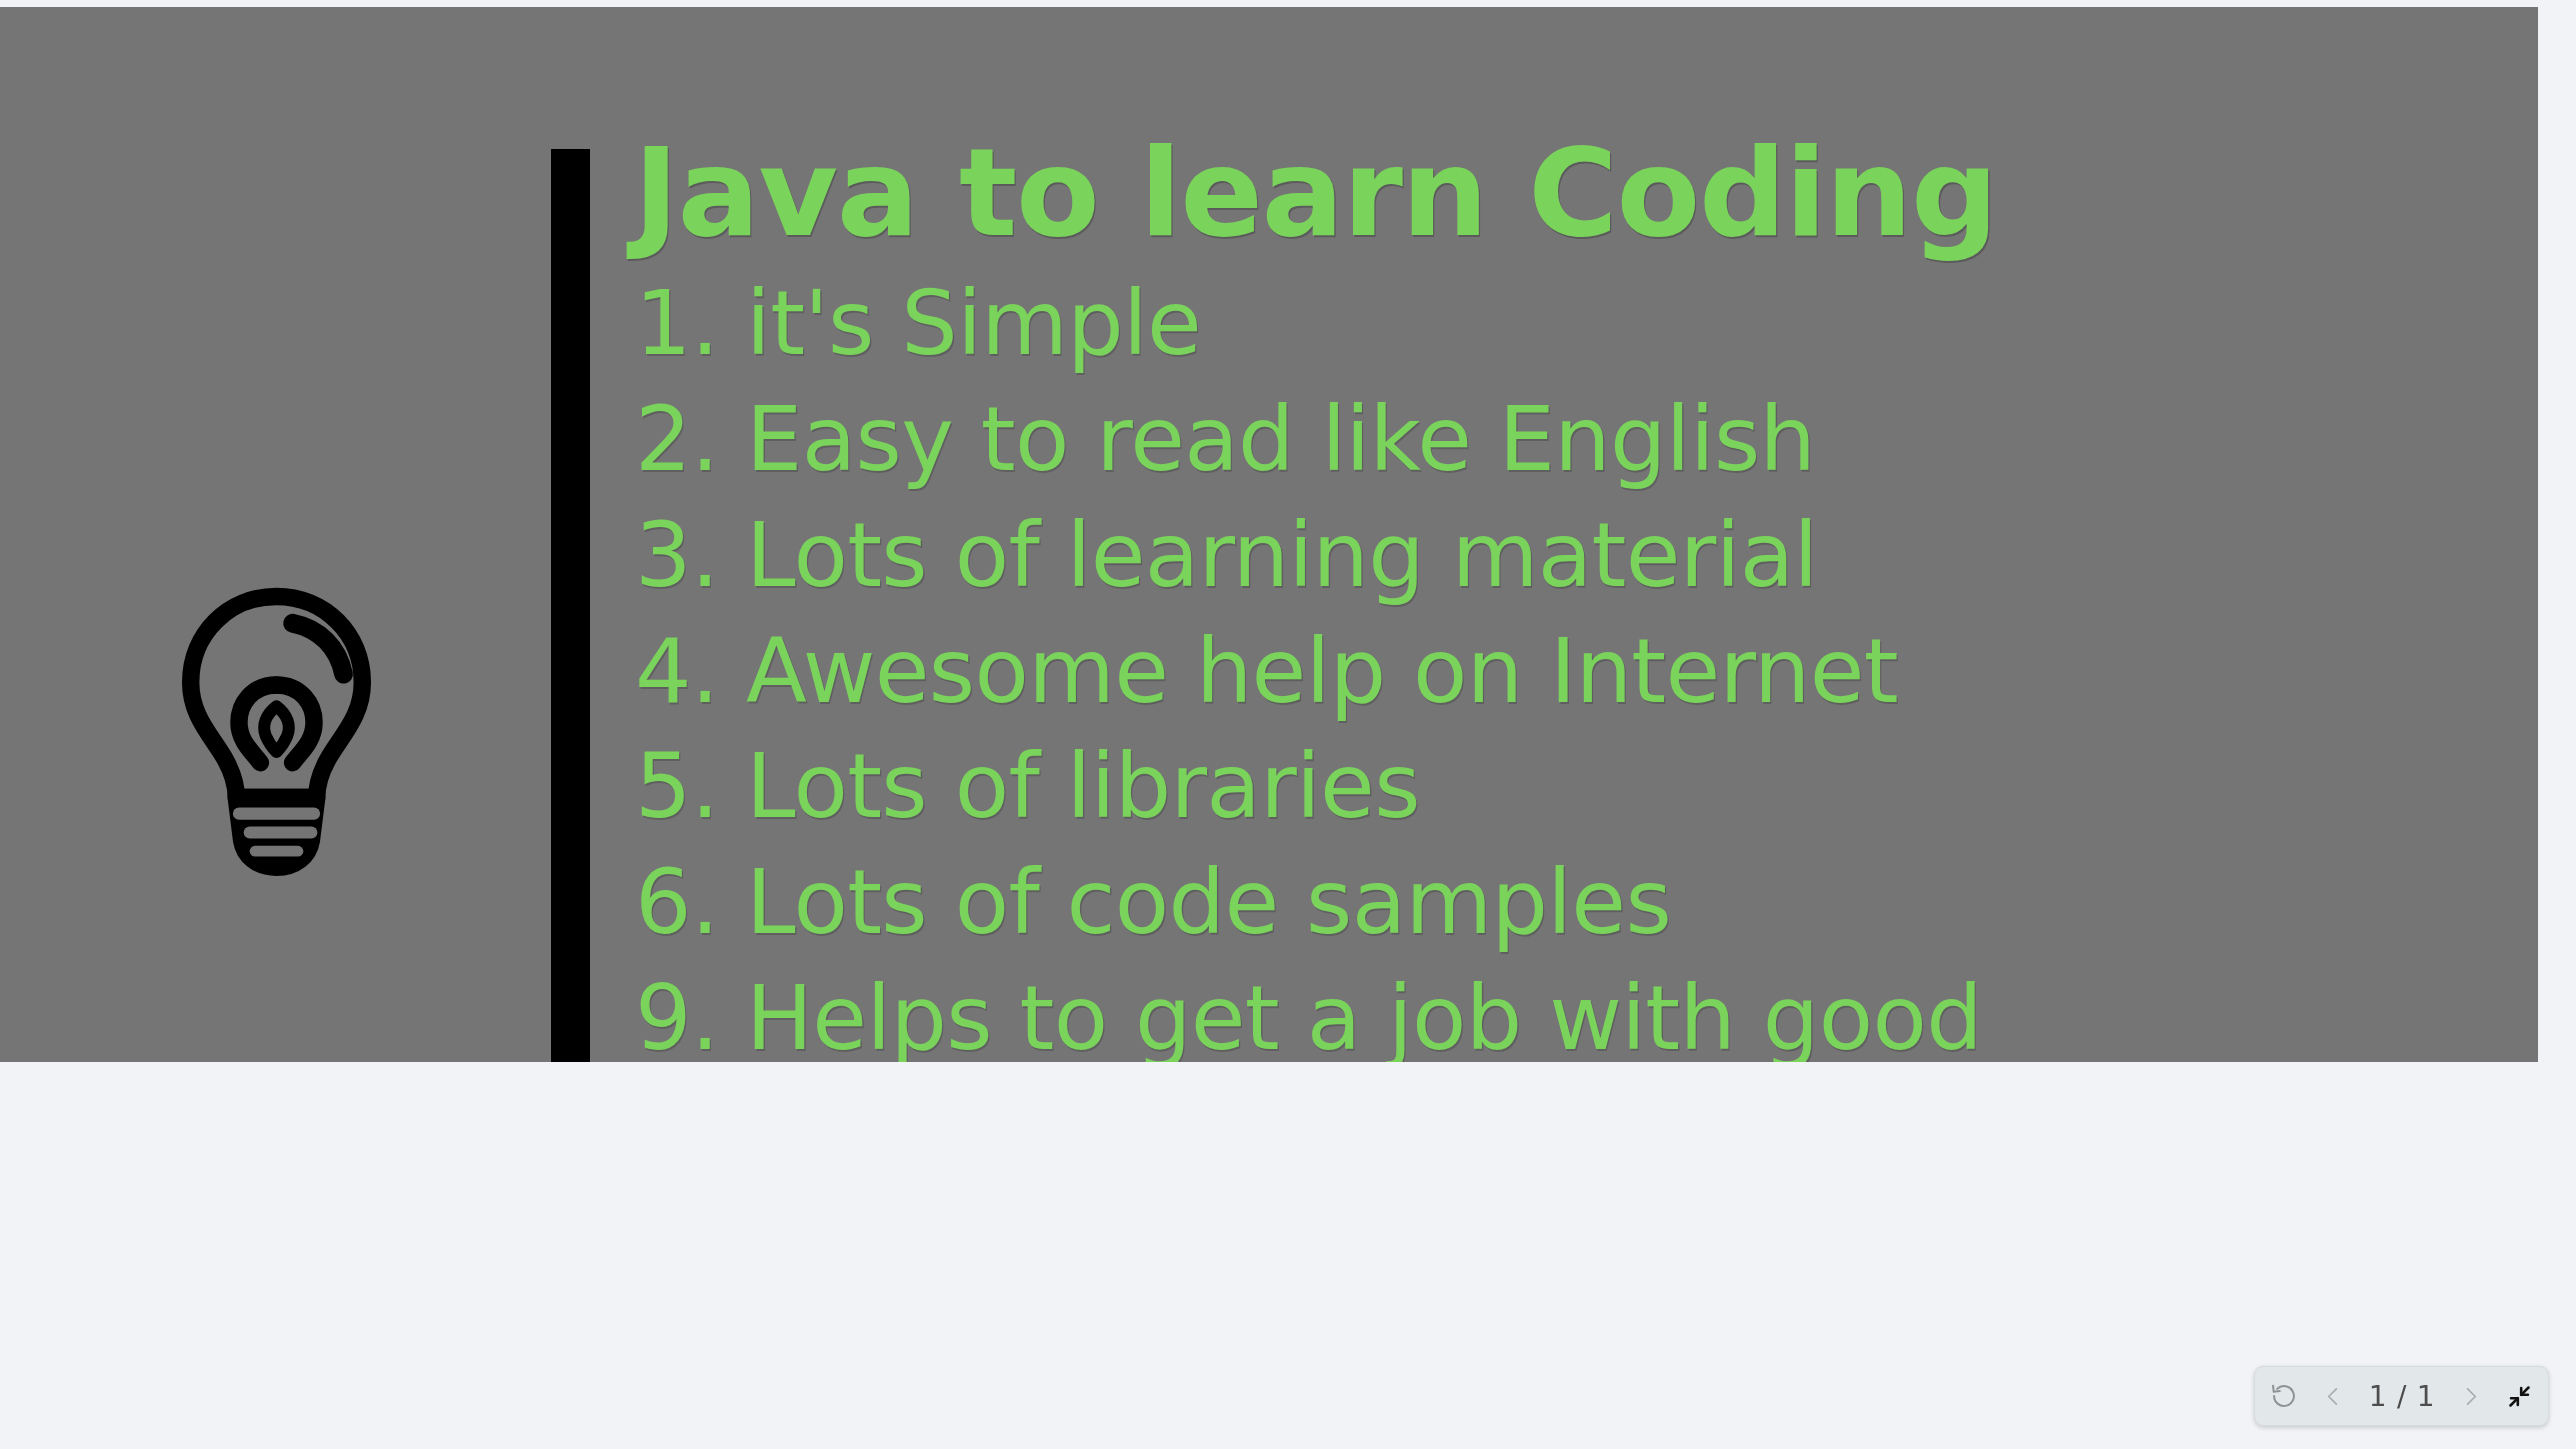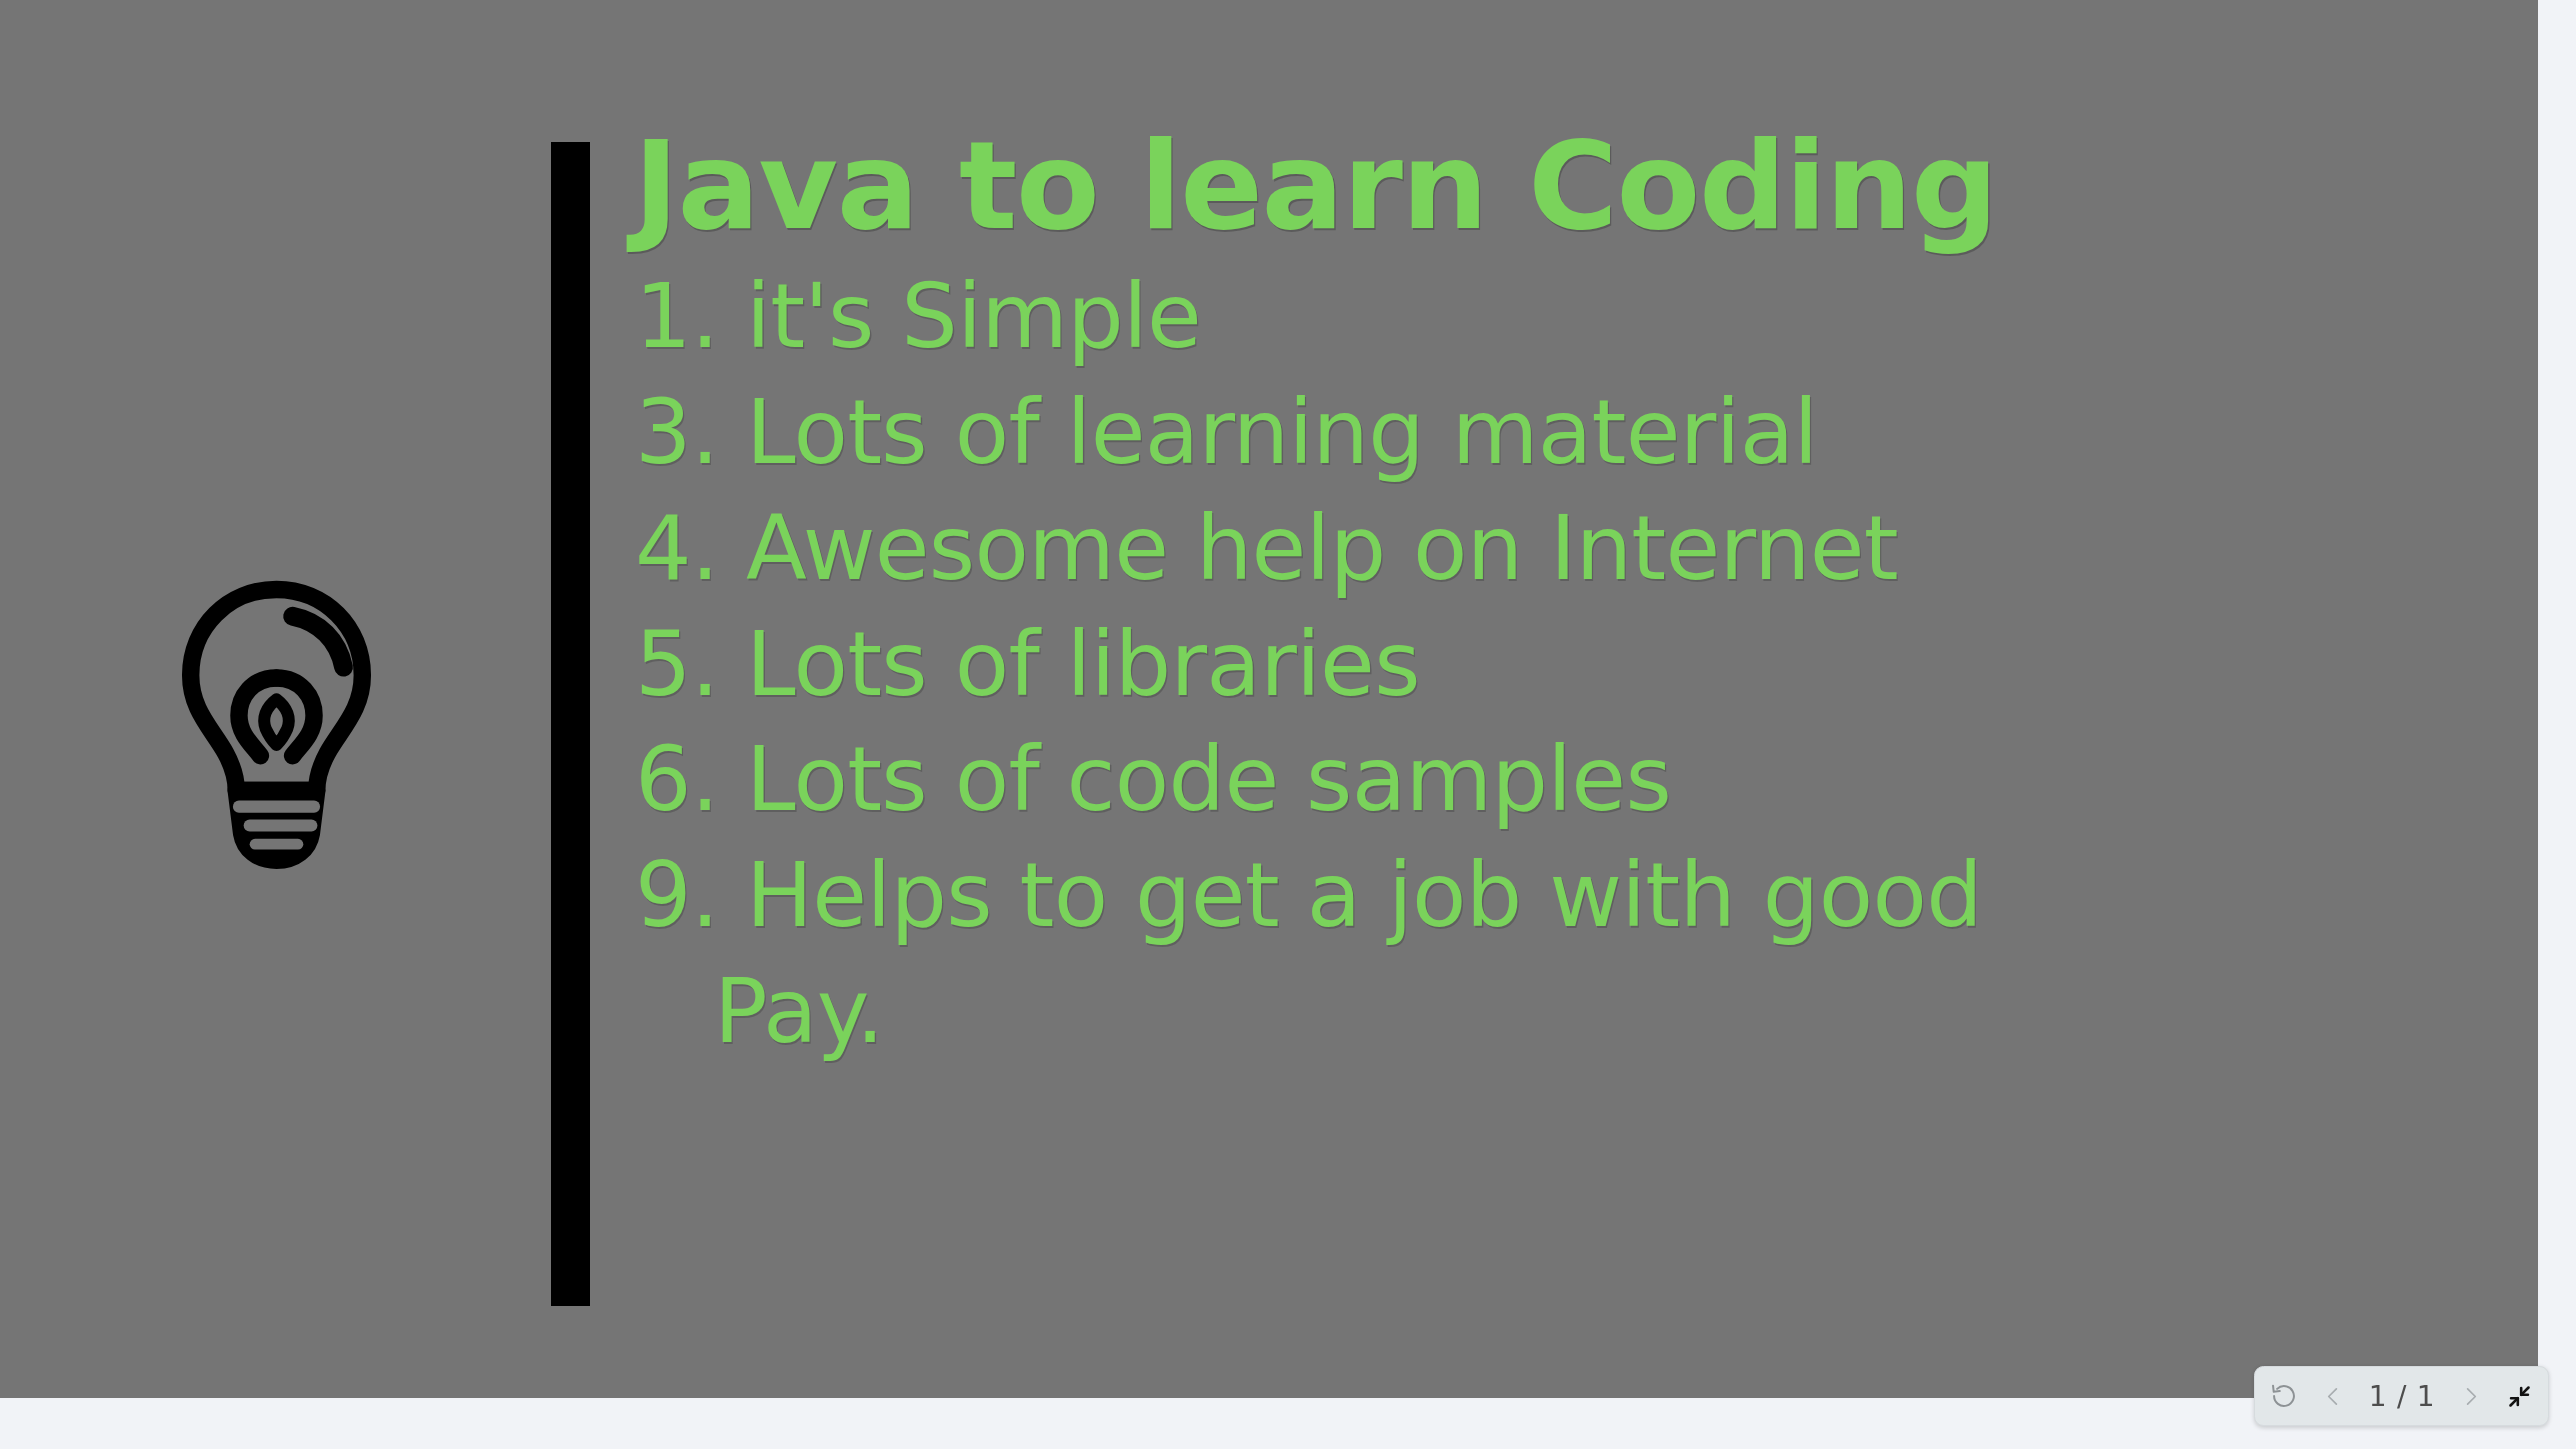--- a/index.html
+++ b/index.html
@@ -20,23 +20,23 @@
     position: relative;
     width: 2576px;
     height: 1450px;
     background: #f1f3f7;
   }
 
   
   #slide {
     position: absolute;
     left: 0;
-    top: 0;
+    top: 7px;
     width: 2538px;
-    height: 1398px;
+    height: 1055px;
     background: #757575;
     overflow: hidden;
   }
 
   
   #bulb {
     position: absolute;
     left: 169px;
     top: 576px;
     width: 215px;
@@ -177,20 +177,21 @@
     </div>
 
     <div id="accent-bar"></div>
 
     <div id="content">
 
       <h1 id="slide-title">Java to learn Coding</h1>
 
       <ul id="bullet-list">
         <li>1. it's Simple</li>
+        <li>2. Easy to read like English</li>
         <li>3. Lots of learning material</li>
         <li>4. Awesome help on Internet</li>
         <li>5. Lots of libraries</li>
         <li>6. Lots of code samples</li>
         <li class="wraps">9. Helps to get a job with good Pay.</li>
       </ul>
 
     </div>
   </div>
 

